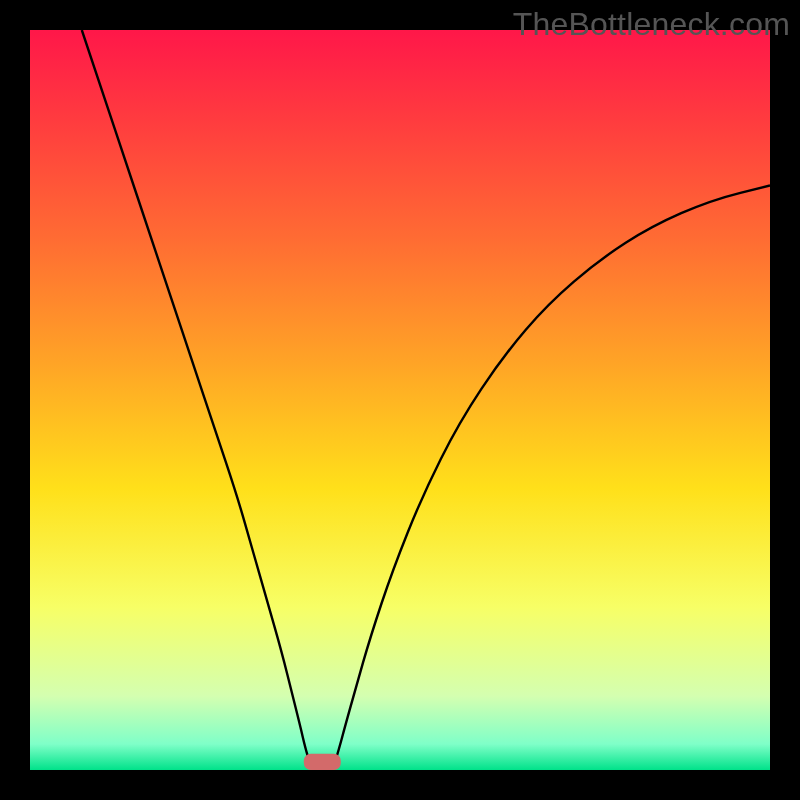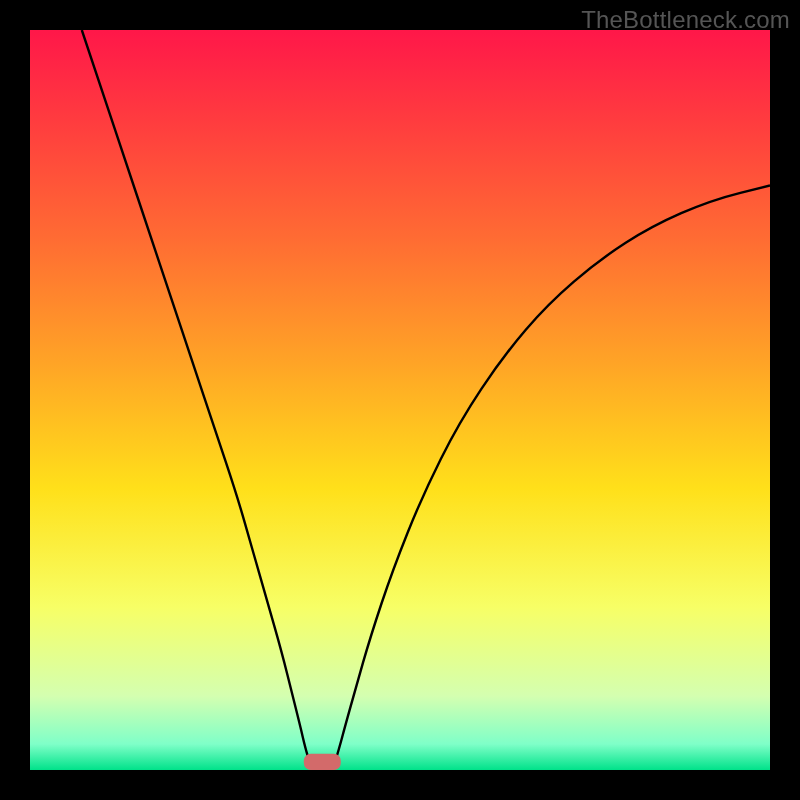--- a/index.html
+++ b/index.html
@@ -24,21 +24,21 @@
     left: 0;
     top: 0;
     width: 740px;
     height: 740px;
   }
   .watermark {
     position: absolute;
     top: 6px;
     right: 10px;
     color: #555;
-    font-size: 24px;
+    font-size: 32px;
     font-weight: 400;
     letter-spacing: 0.2px;
     user-select: none;
   }
 </style>
 </head>
 <body>
 
 <div class="frame">
   <svg class="plot" viewBox="0 0 740 740" preserveAspectRatio="none">

